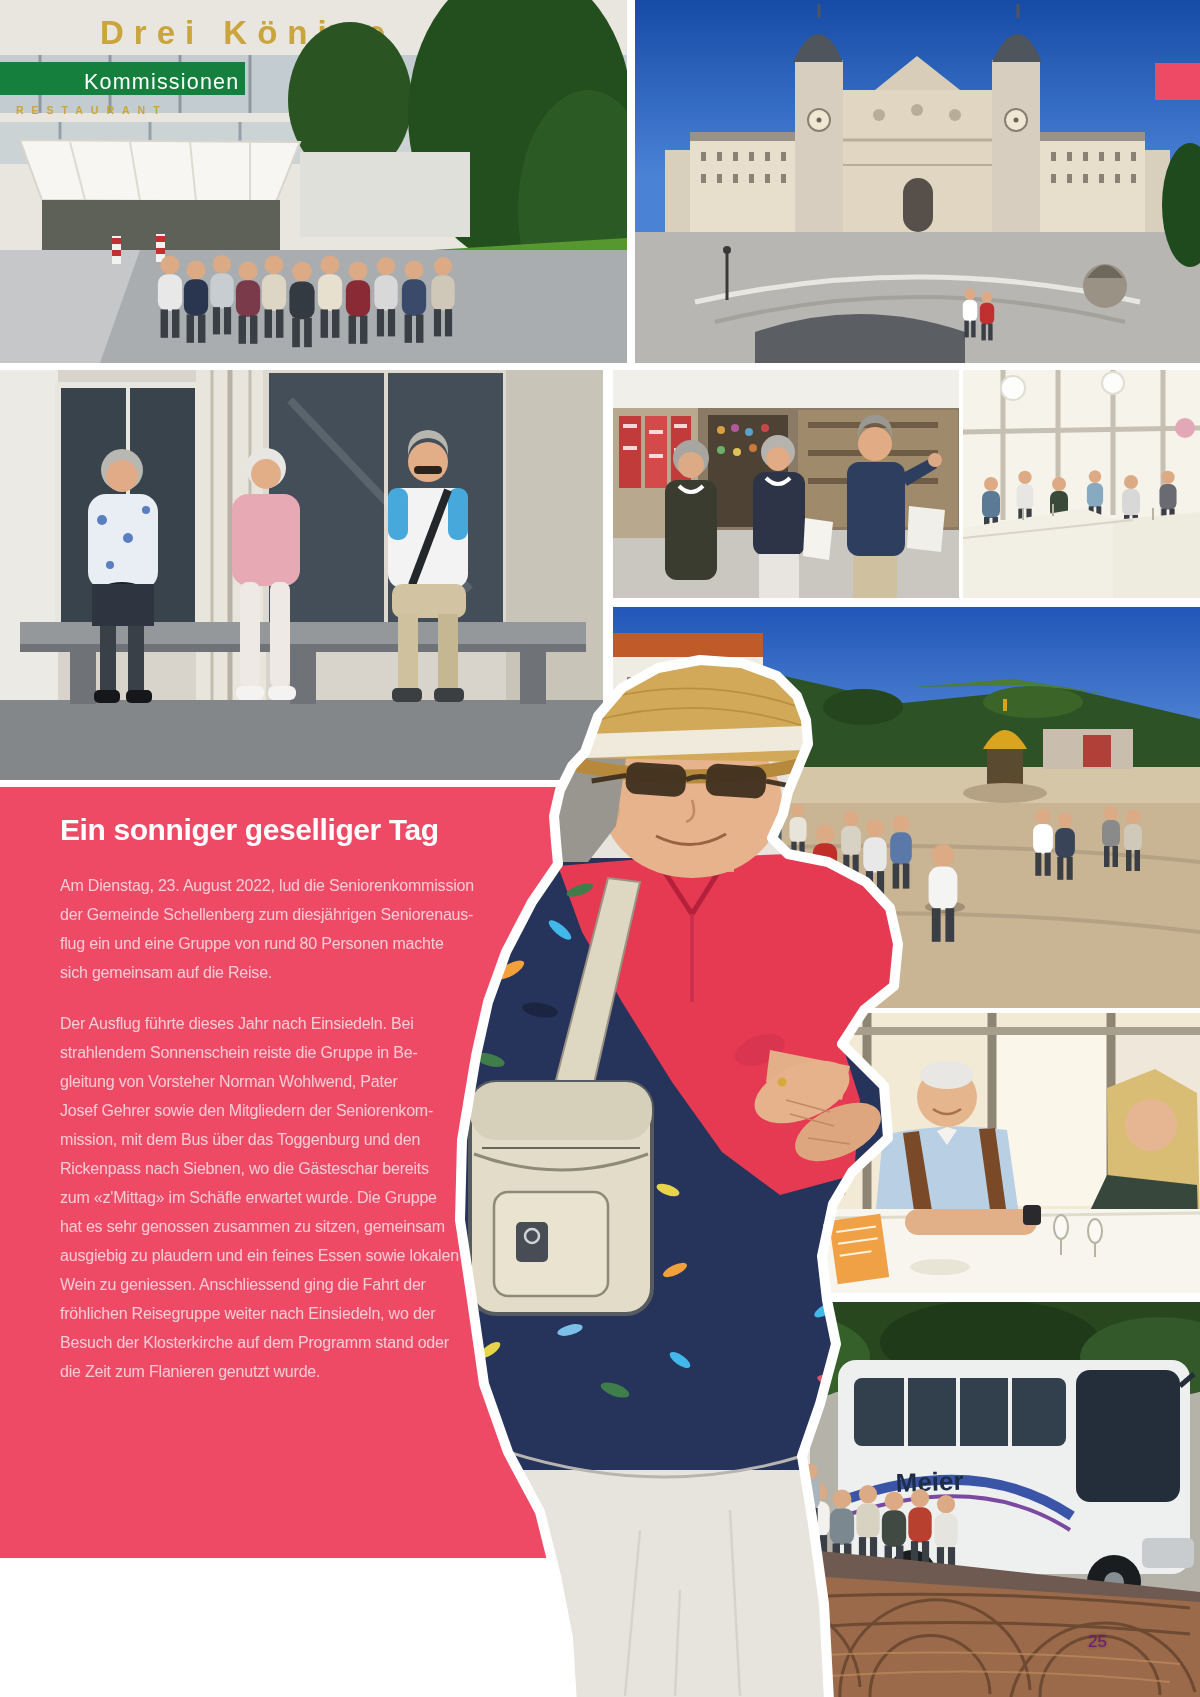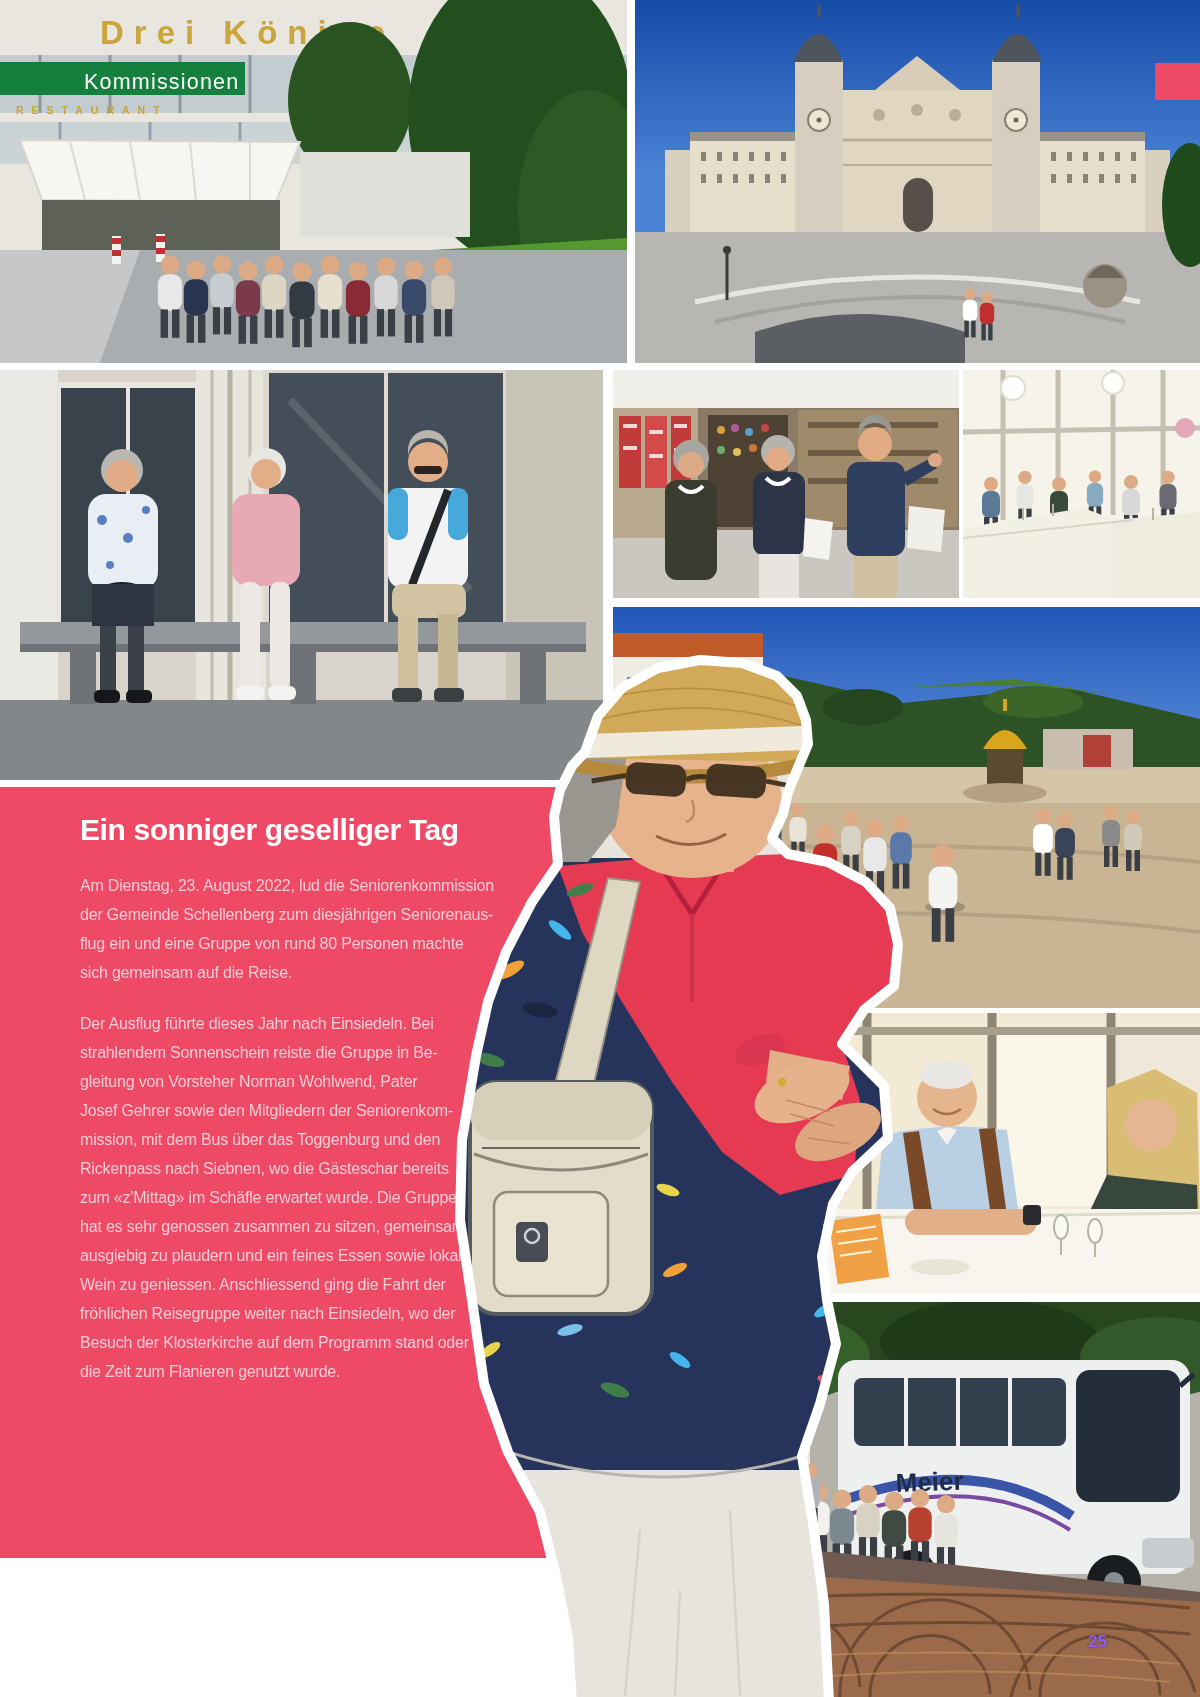--- a/index.html
+++ b/index.html
@@ -5,28 +5,28 @@
   html,body{margin:0;padding:0;background:#fff;}
   .page{position:relative;width:1200px;height:1697px;background:#fff;overflow:hidden;
         font-family:"Liberation Sans",sans-serif;}
   .photo{position:absolute;overflow:hidden;background:#dcdcd8;}
   .photo svg{display:block;}
   .banner{position:absolute;left:0;top:62px;width:245px;height:33px;background:#15803d;
           display:flex;align-items:flex-end;padding-left:84px;box-sizing:border-box;}
   .banner span{color:#fff;font-size:21.5px;letter-spacing:1.2px;font-weight:400;}
   .edge-tab{position:absolute;left:1155px;top:63px;width:45px;height:37px;background:#ee4a66;}
   .textbox{position:absolute;left:0;top:787px;width:605px;height:771px;background:#ee4a66;
-           box-sizing:border-box;padding:26px 0 0 80px;}
+           box-sizing:border-box;padding:26px 0 0 60px;}
   .textbox h1{margin:0 0 24px 0;font-size:30px;line-height:34px;font-weight:700;color:#ffffff;
               letter-spacing:-0.4px;}
   .para{white-space:pre-line;margin:0 0 22px 0;width:480px;color:#f6ccd5;font-size:16px;
         line-height:29px;letter-spacing:-0.2px;}
   .cutout{position:absolute;left:430px;top:630px;width:500px;height:1067px;}
-  .page-number{position:absolute;left:1088px;top:1632px;color:#8b5cf6;font-size:17px;
-               font-weight:700;text-shadow:0 0 3px rgba(0,0,0,.35);}
+  .page-number{position:absolute;left:1088px;top:1632px;color:#701a75;font-size:17px;
+               font-weight:400;text-shadow:0 0 3px rgba(0,0,0,.35);}
   .sign-drei{font-weight:700;letter-spacing:10px;}
   .sign-rest{letter-spacing:8px;font-weight:700;}
 </style>
 </head>
 <body>
 
 <div class="page">
 
   <svg width="0" height="0" style="position:absolute" aria-hidden="true">
     <defs>

